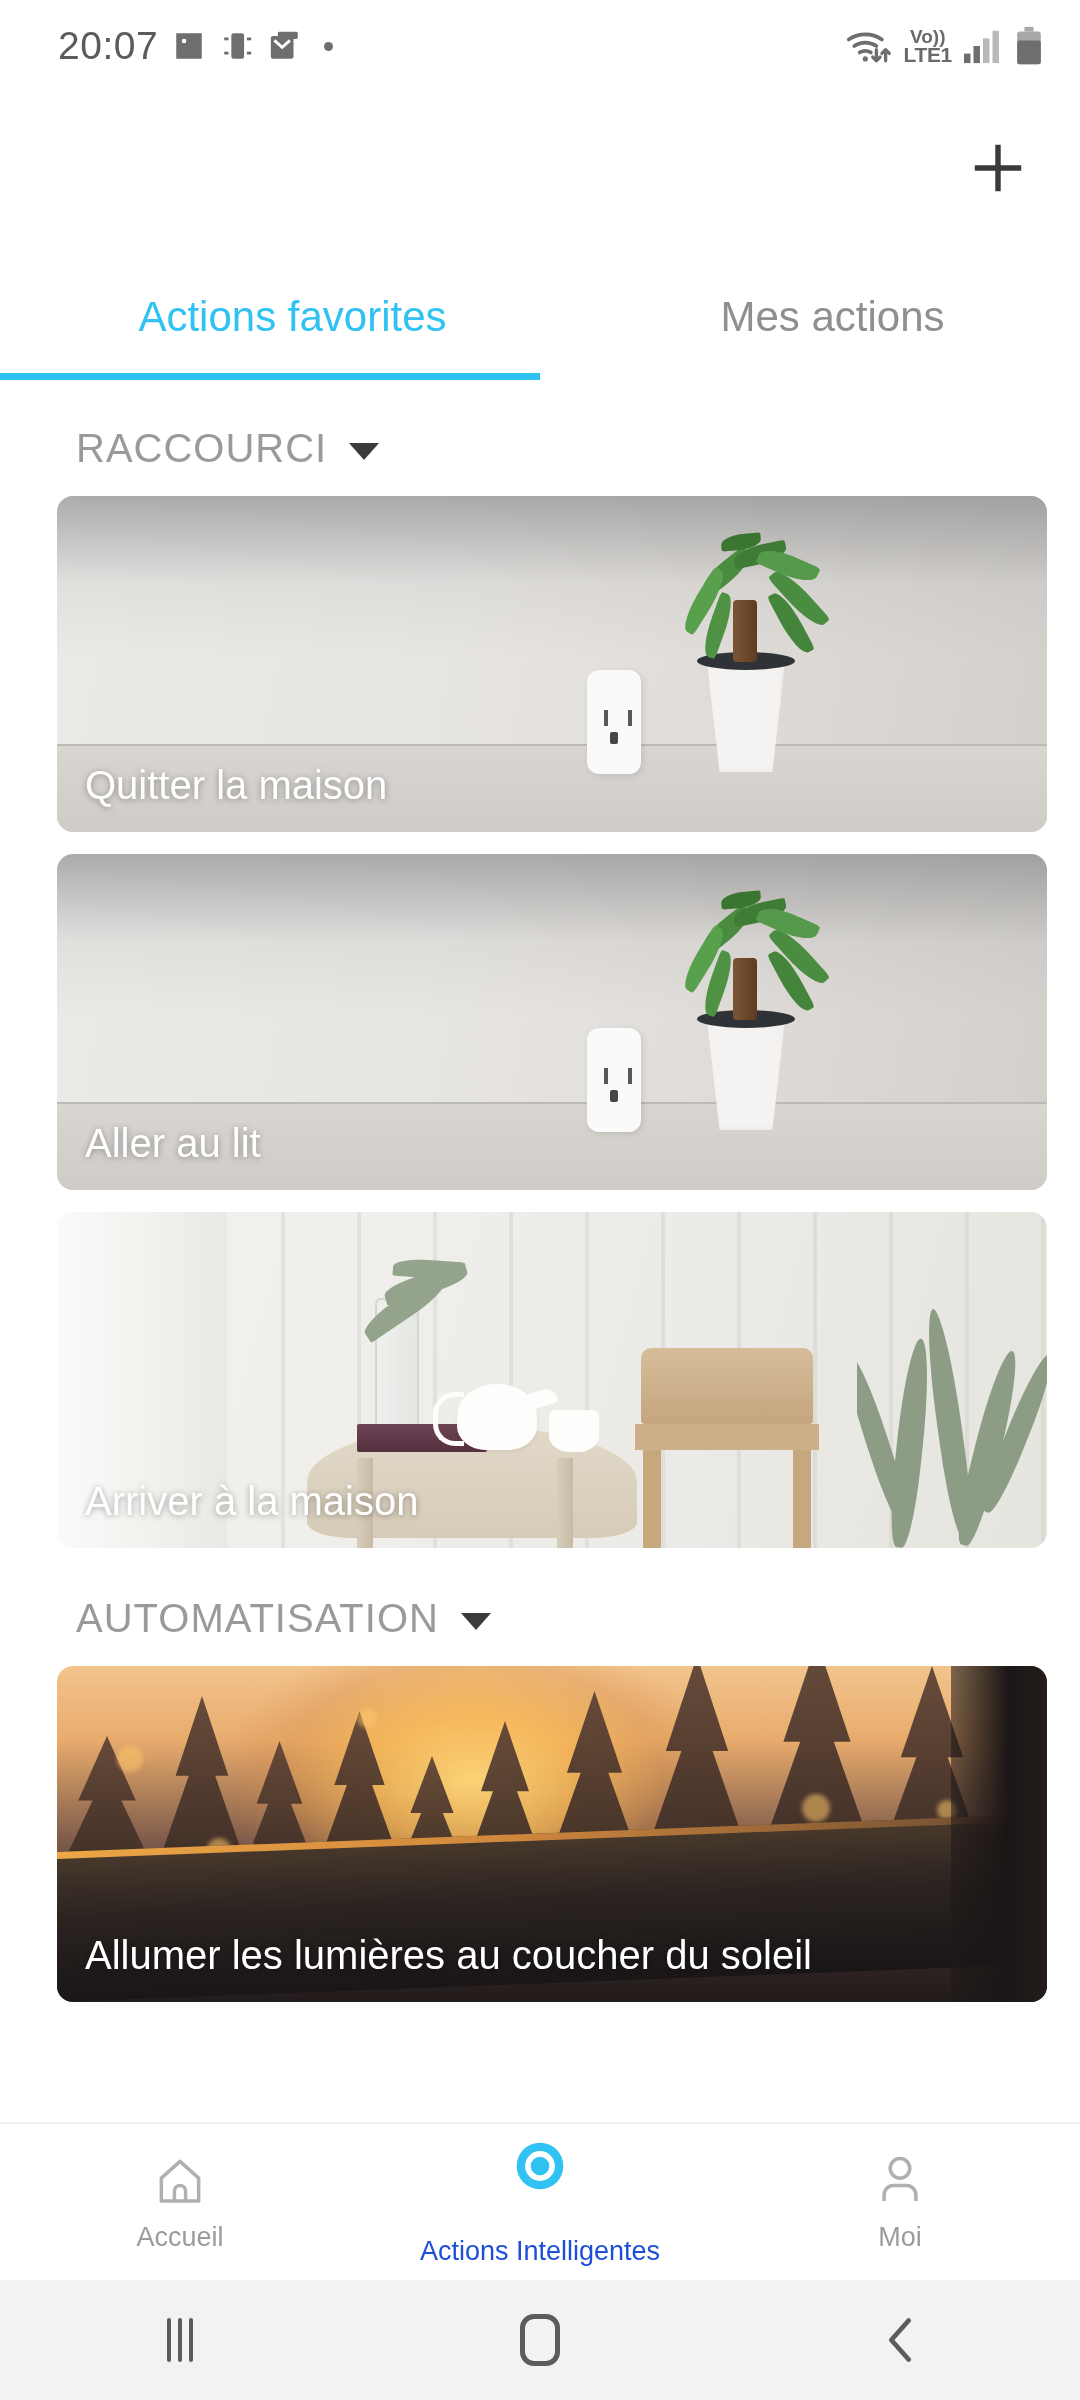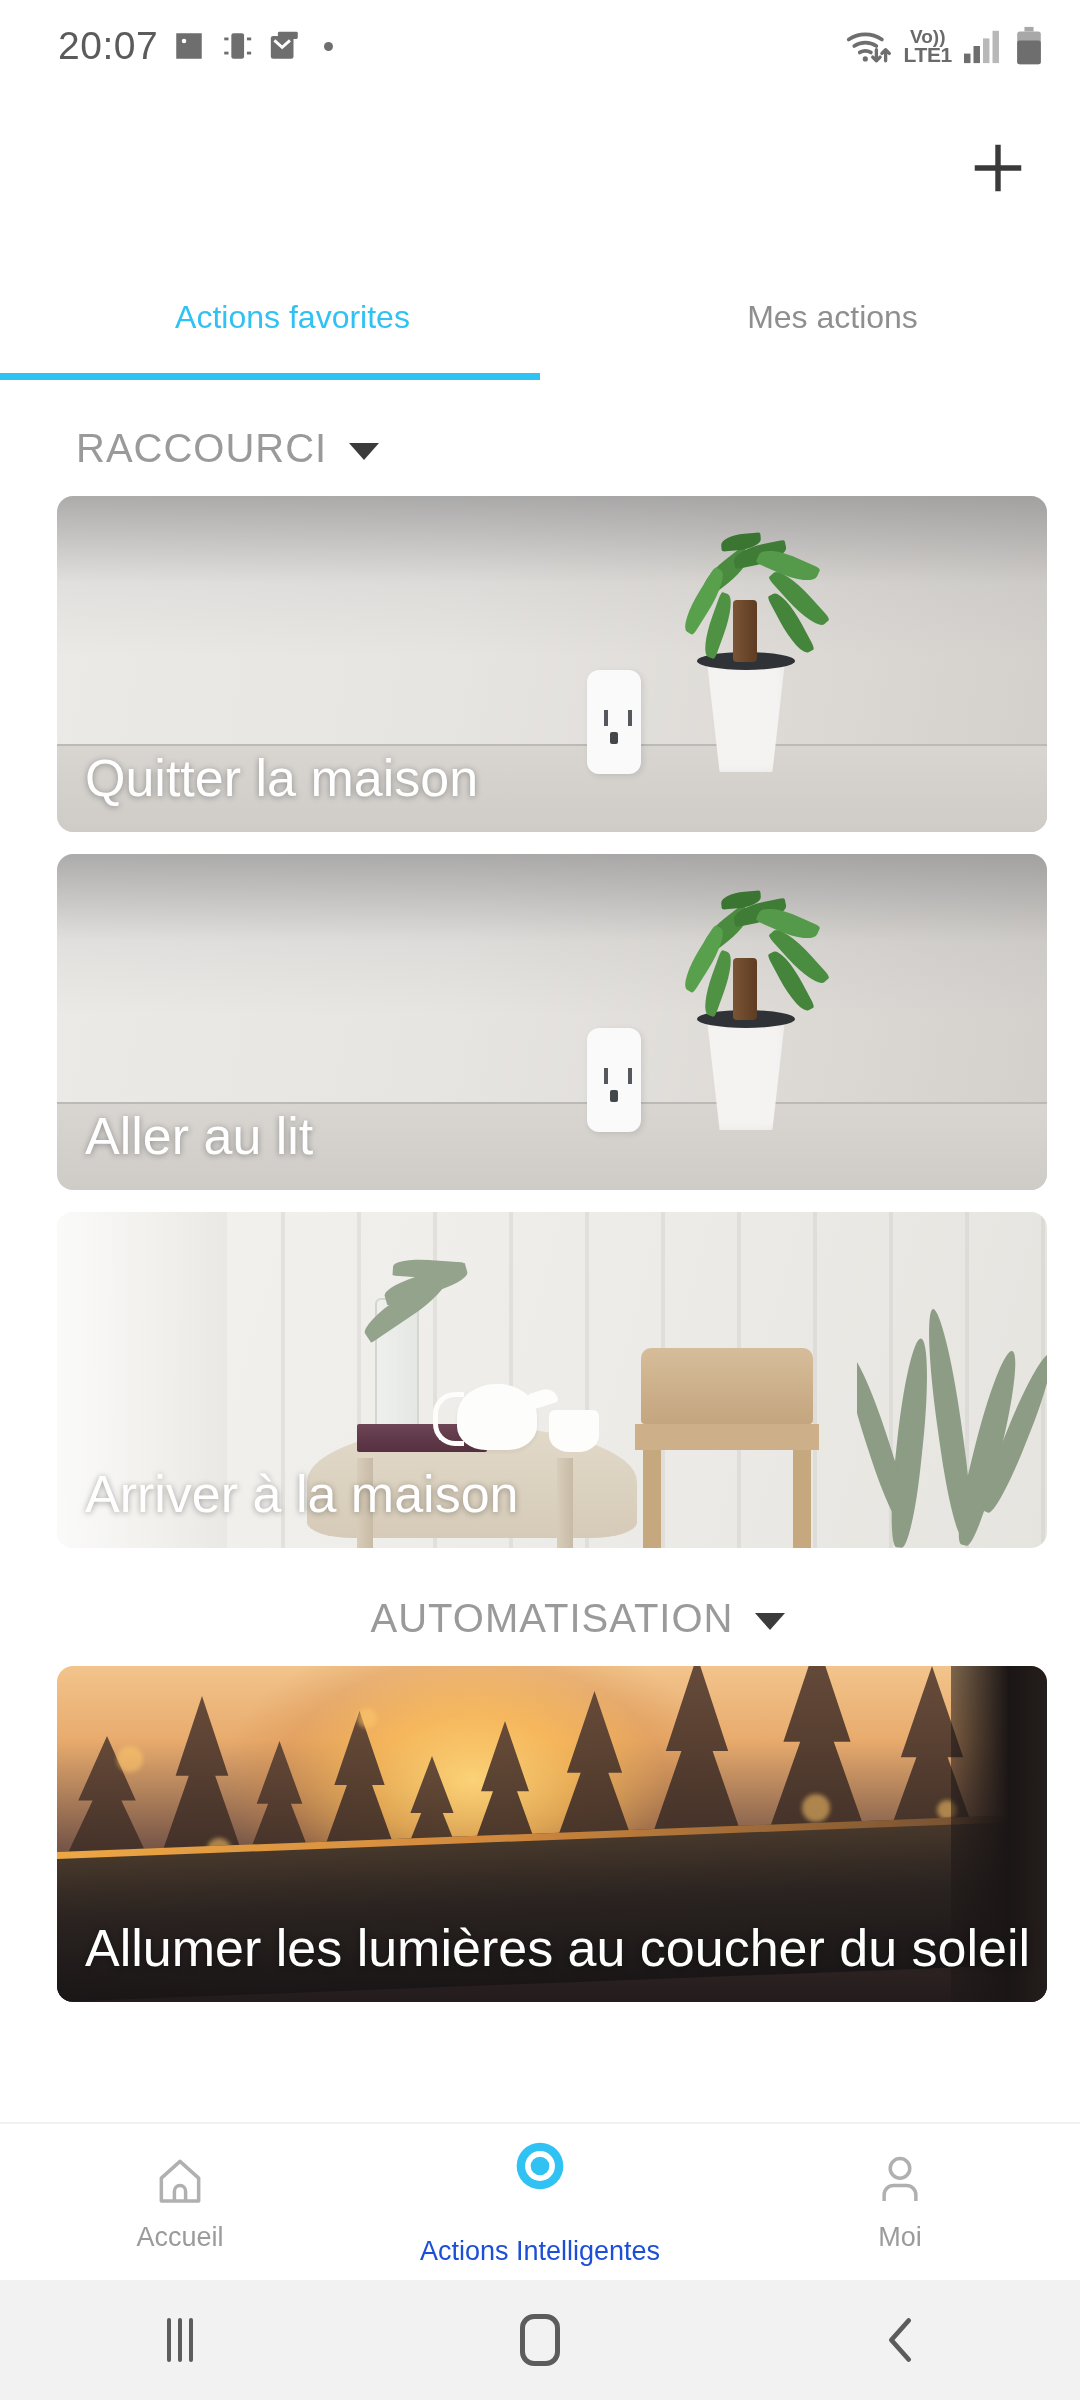--- a/index.html
+++ b/index.html
@@ -33,21 +33,21 @@
     position:absolute; right:34px; top:28px;
     width:96px; height:96px;
     display:flex; align-items:center; justify-content:center;
     cursor:pointer;
   }
 
   
   .tabs { position:absolute; top:252px; left:0; width:1080px; height:130px; display:flex; }
   .tab {
     flex:1; display:flex; align-items:center; justify-content:center;
-    font-size:32px; position:relative; cursor:pointer;padding-left:45px;
+    font-size:42px; position:relative; cursor:pointer;padding-left:45px;
   }
   .tab.active { color:#2fc2f2; }
   .tab.inactive { color:#8f8f8f; }
   .tab-underline {
     position:absolute; left:0; top:373px; width:540px; height:7px;
     background:#2fc2f2;
   }
 
   
   .section-head {
@@ -64,21 +64,21 @@
   }
 
   
   .card-list { position:absolute; left:0; width:1080px; }
   .card {
     position:relative; margin:0 33px 22px 33px; height:336px;
     border-radius:16px; overflow:hidden; cursor:pointer;
   }
   .card-label {
     position:absolute; left:28px; bottom:24px;
-    color:#ffffff; font-size:52px;
+    color:#ffffff; font-size:40px;
     text-shadow:0 1px 6px rgba(0,0,0,0.35);
     z-index:5;
   }
   .card-bg { position:absolute; inset:0; }
 
   
   .scene-plant {
     background:
       linear-gradient(to bottom, rgba(120,120,122,0.55) 0%, rgba(150,150,152,0.12) 26%, rgba(255,255,255,0) 48%),
       linear-gradient(100deg, #eceae7 0%, #e7e5e2 40%, #dedbd7 70%, #d3d0cc 100%);
@@ -399,21 +399,21 @@
           <div class="blade" style="left:40px; bottom:0;   width:26px; height:210px; transform:rotate(6deg);"></div>
           <div class="blade" style="left:80px; bottom:10px;width:24px; height:230px; transform:rotate(-8deg);"></div>
           <div class="blade" style="left:118px;bottom:0;   width:26px; height:200px; transform:rotate(14deg);"></div>
           <div class="blade" style="left:8px;  bottom:20px;width:22px; height:180px; transform:rotate(-18deg);"></div>
           <div class="blade" style="left:150px;bottom:30px;width:22px; height:170px; transform:rotate(22deg);"></div>
         </div>
       </div>
       <div class="card-label">Arriver à la maison</div>
     </div>
 
-    <div class="section-head" style="margin-top:22px;justify-content:center;">
+    <div class="section-head" style="margin-top:22px;">
       <span class="section-title">AUTOMATISATION</span>
       <span class="caret"></span>
     </div>
 
     <div class="card">
       <div class="card-bg scene-sunset">
         <div class="tree" style="left:-10px;  width:120px; height:170px;"></div>
         <div class="tree" style="left:90px;   width:110px; height:210px;"></div>
         <div class="tree" style="left:175px;  width:95px;  height:165px;"></div>
         <div class="tree" style="left:250px;  width:105px; height:195px;"></div>

